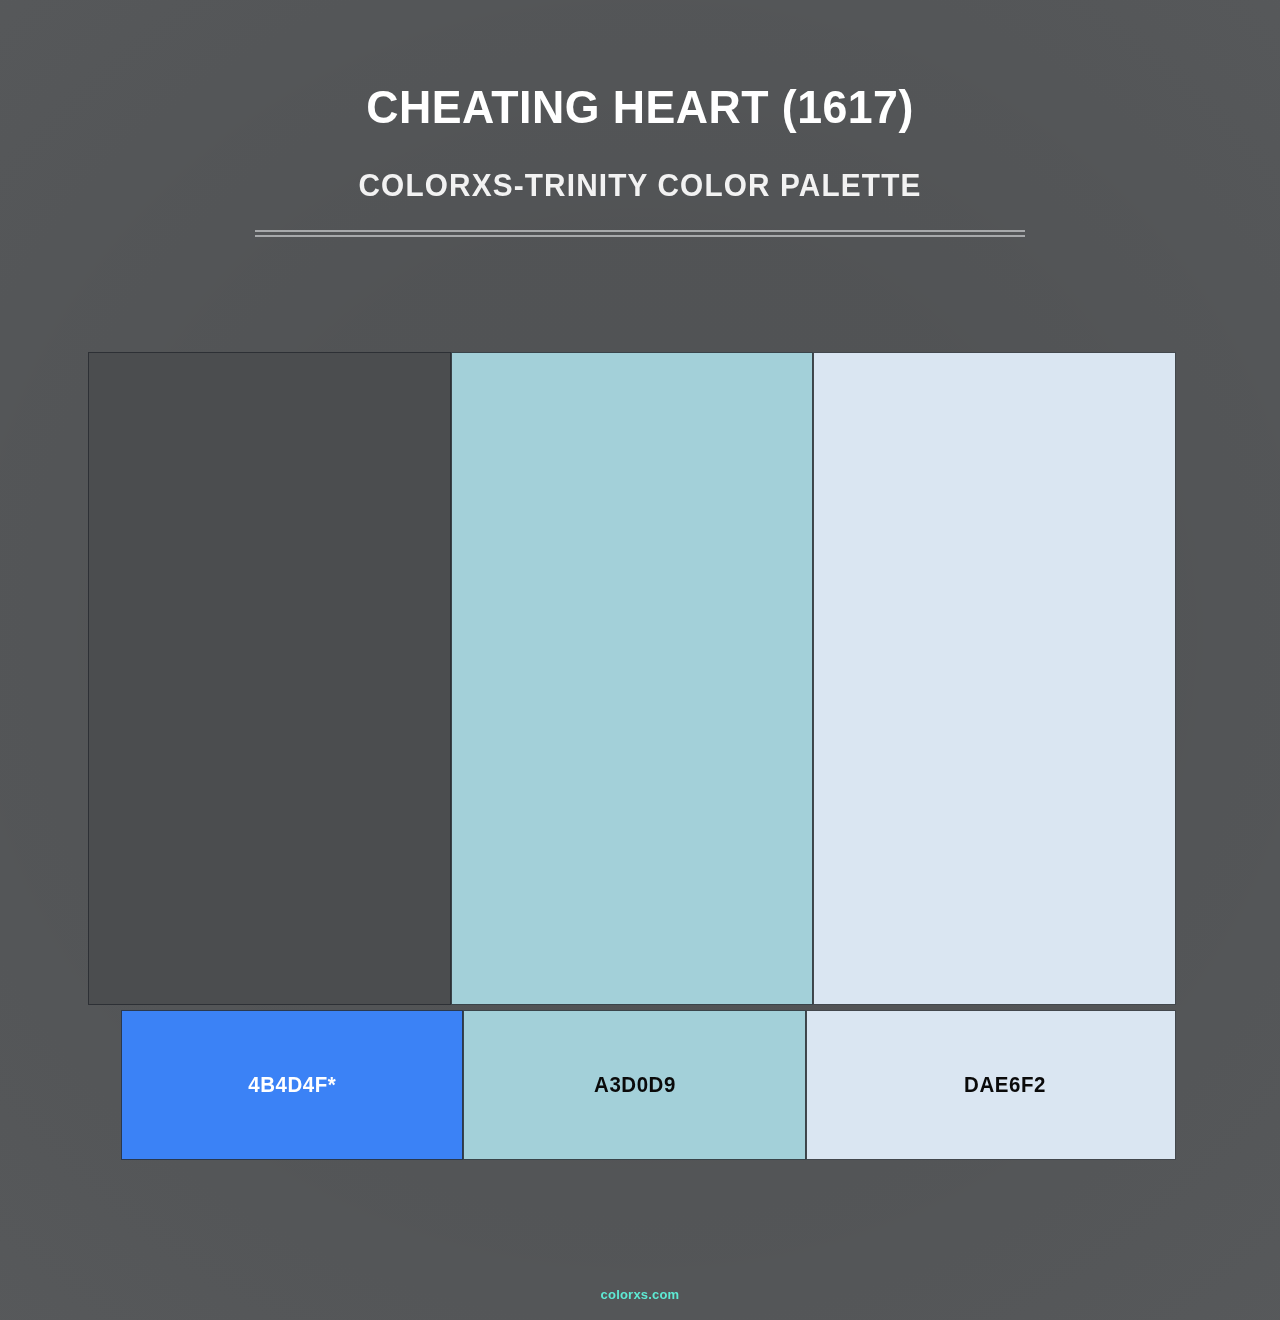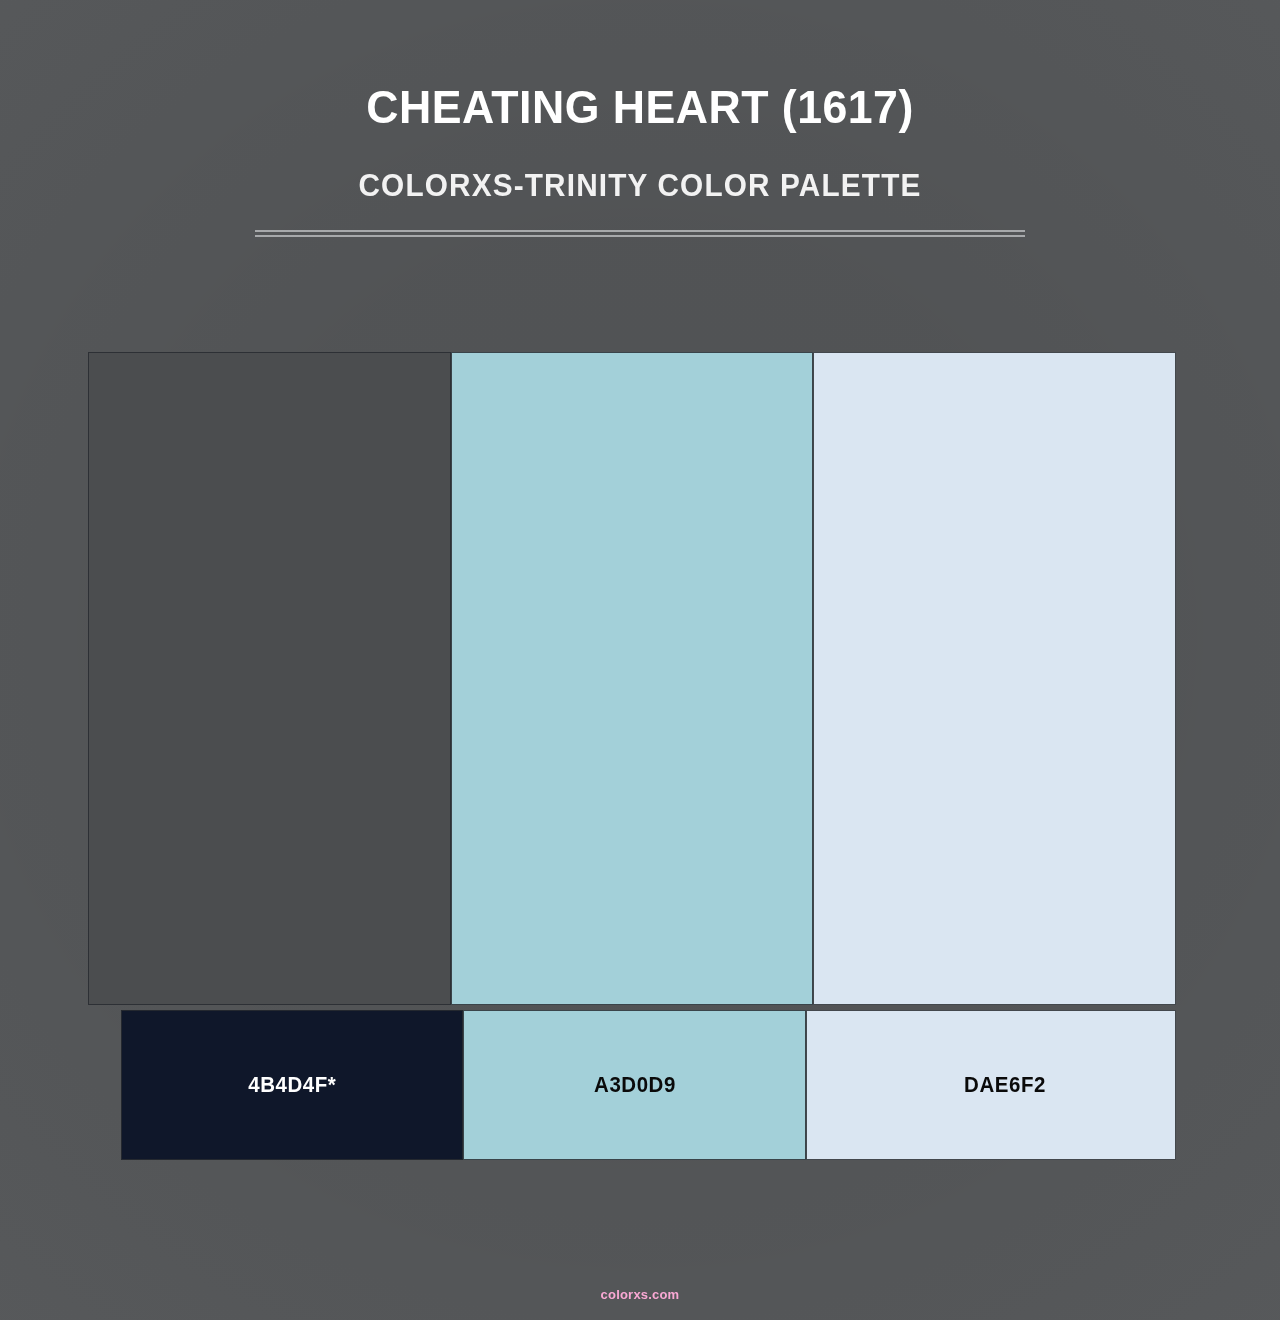--- a/index.html
+++ b/index.html
@@ -153,21 +153,21 @@
   #footer {
     position: absolute;
     left: 0;
     top: 1285px;
     width: 1280px;
     text-align: center;
   }
   #footer-text {
     font-size: 13px;
     font-weight: bold;
-    color: #f9a8d4;
+    color: #5eead4;
     letter-spacing: 0.2px;
     font-family: "Liberation Sans Narrow", "Liberation Sans", sans-serif;
   }
 </style>
 </head>
 <body style="background-color: rgb(85, 87, 89);">
 
 <div id="page">
 
   <div id="vignette"></div>
@@ -183,21 +183,21 @@
 
   <div id="palette">
 
     <div id="swatch-band">
       <div class="swatch-cell" style="background-color: rgb(75, 77, 79);"></div>
       <div class="swatch-cell" style="background-color: rgb(163, 208, 217);"></div>
       <div class="swatch-cell" style="background-color: rgb(218, 230, 242);"></div>
     </div>
 
     <div id="label-band">
-      <div class="label-cell" style="background-color: #0f172a; margin-left: 33px;">
+      <div class="label-cell" style="background-color: #3b82f6; margin-left: 33px;">
         <span class="label-text" style="color: rgb(255, 255, 255);">4B4D4F*</span>
       </div>
       <div class="label-cell" style="background-color: rgb(163, 208, 217);">
         <span class="label-text" style="color: rgb(10, 10, 10);">A3D0D9</span>
       </div>
       <div class="label-cell" style="background-color: rgb(218, 230, 242); padding-left: 28px;">
         <span class="label-text" style="color: rgb(10, 10, 10);">DAE6F2</span>
       </div>
     </div>
 

